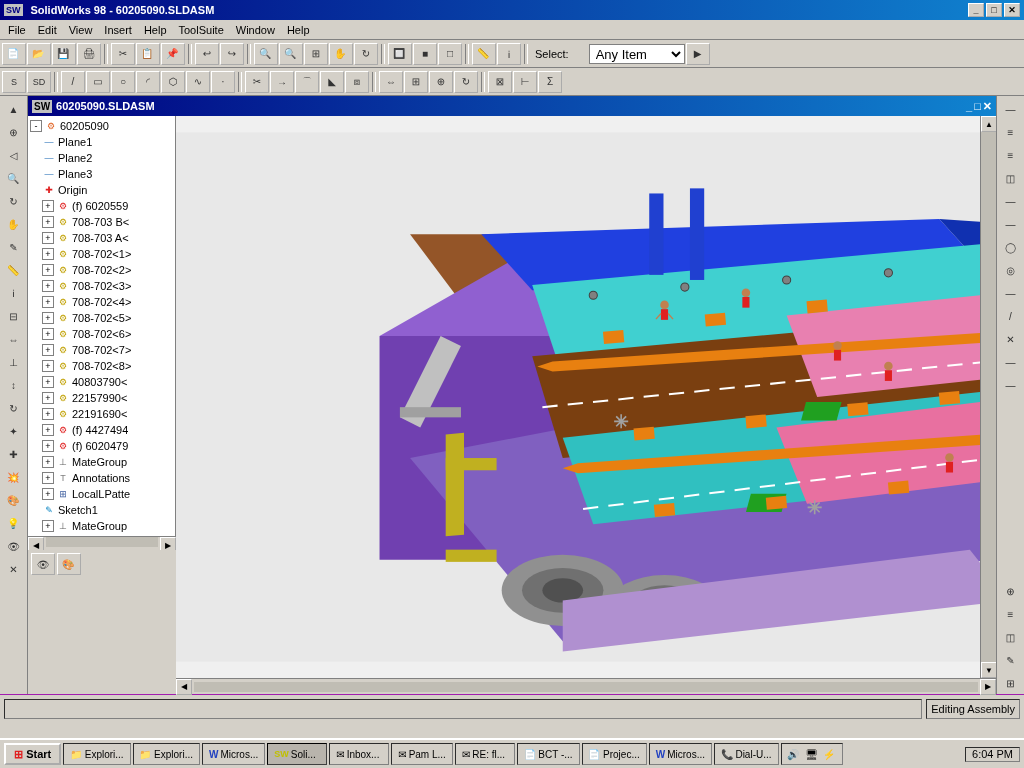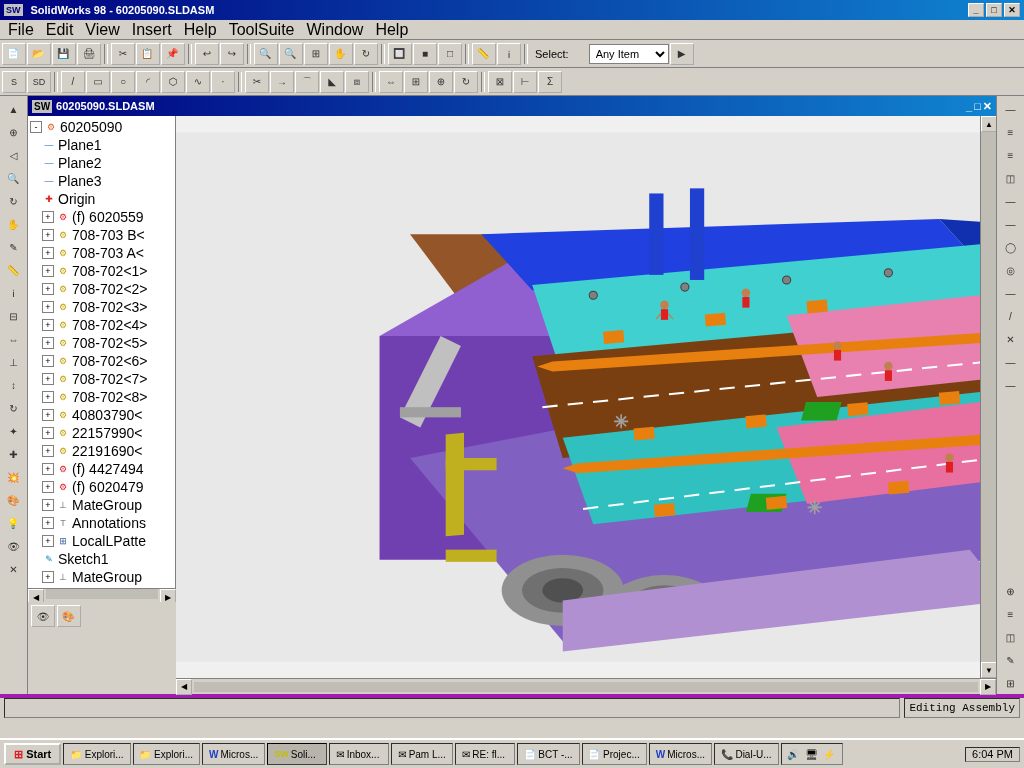--- a/index.html
+++ b/index.html
@@ -42,21 +42,21 @@
     #menu-bar {
       height: 20px;
       background: #d4d0c8;
       display: flex;
       align-items: center;
       padding: 0 2px;
       border-bottom: 1px solid #808080;
     }
     .menu-item {
       padding: 2px 6px;
-      font-size: 16px;
+      font-size: 11px;
       cursor: pointer;
       color: black;
     }
 
     
     .toolbar-row {
       height: 28px;
       background: #d4d0c8;
       display: flex;
       align-items: center;
@@ -91,24 +91,24 @@
       align-items: center;
       margin-left: 4px;
     }
     .select-label {
       font-size: 11px;
       margin-right: 20px;
       color: black;
     }
     .select-box {
       height: 20px;
-      width: 80px;
+      width: 96px;
       border: 1px solid #808080;
       background: white;
-      font-size: 11px;
+      font-size: 13px;
       padding: 1px 2px;
     }
 
     
     #main-area {
       display: flex;
       height: calc(768px - 20px - 20px - 28px - 28px - 30px - 28px);
       
     }
 
@@ -194,21 +194,21 @@
       width: 14px;
       height: 14px;
       display: inline-flex;
       align-items: center;
       justify-content: center;
       margin-right: 2px;
       font-size: 9px;
       flex-shrink: 0;
     }
     .tree-label {
-      font-size: 14px;
+      font-size: 11px;
       overflow: hidden;
       text-overflow: ellipsis;
     }
     .tree-indent-1 { padding-left: 12px; }
 
     
     #viewport {
       flex: 1;
       background: #f0f0f0;
       position: relative;
@@ -272,25 +272,25 @@
       flex-direction: column;
       align-items: center;
       padding-top: 2px;
       gap: 1px;
     }
 
     
     #status-bar {
       height: 28px;
       background: #d4d0c8;
-      border-top: 4px solid #a21caf;
-      display: flex;
+      border-top: 1px solid #a21caf;
+      display: flex;
+      align-items: center;
       padding: 0 4px;
       font-size: 11px;
-      font-family: Liberation Mono, monospace;
     }
     .status-section {
       height: 20px;
       border: 1px inset #808080;
       padding: 0 4px;
       display: flex;
       align-items: center;
       font-size: 11px;
     }
 

